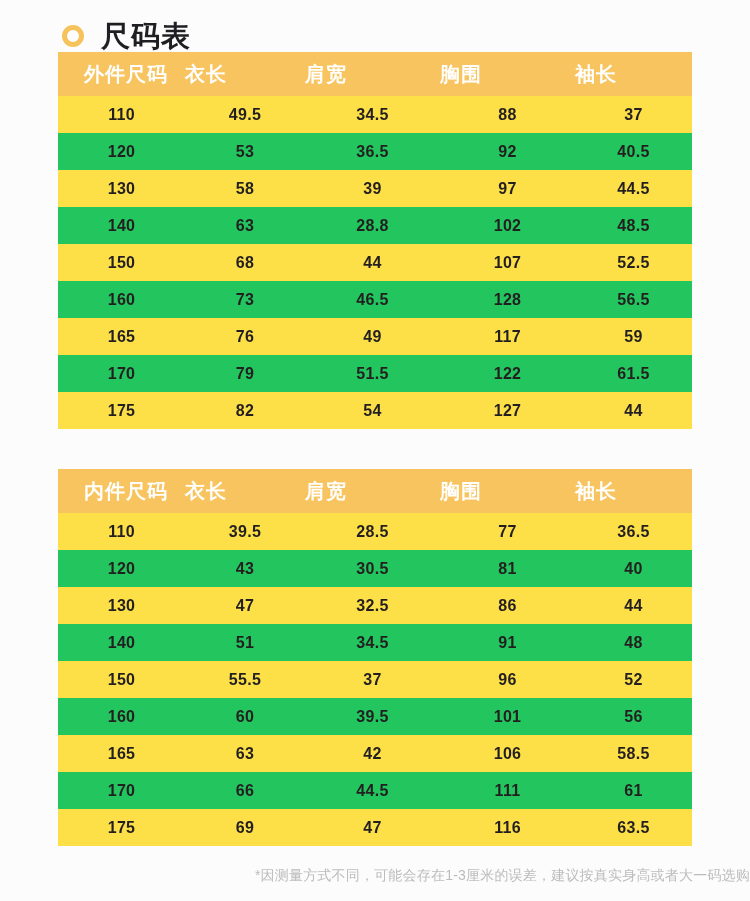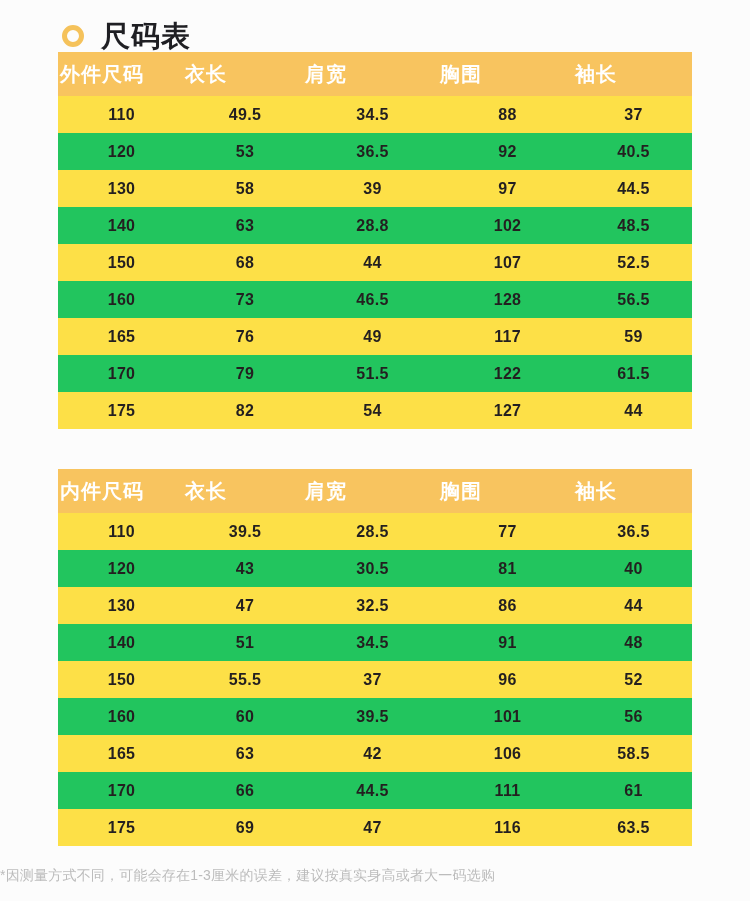--- a/index.html
+++ b/index.html
@@ -70,21 +70,21 @@
     font-size: 20px;
     font-weight: bold;
     height: 44px;
     text-align: left;
     letter-spacing: 1px;
     padding: 0;
     vertical-align: middle;
   }
   table.size-table thead th.first-col {
     text-align: left;
-    padding-left: 2px;
+    padding-left: 26px;
   }
 
   table.size-table tbody td {
     height: 37px;
     text-align: center;
     vertical-align: middle;
     font-size: 16px;
     font-weight: bold;
     color: #231f20;
     padding: 0;
@@ -96,21 +96,21 @@
   table.size-table tbody tr.even td {
     background: #fde047;
   }
 
   
   .footnote {
     position: absolute;
     left: 0;
     right: 0;
     bottom: 16px;
-    text-align: left;
+    text-align: right;
     font-size: 14px;
     color: #bcbcbc;
     letter-spacing: 0.2px;
   }
 </style>
 </head>
 <body>
 
 <div class="page">
 

